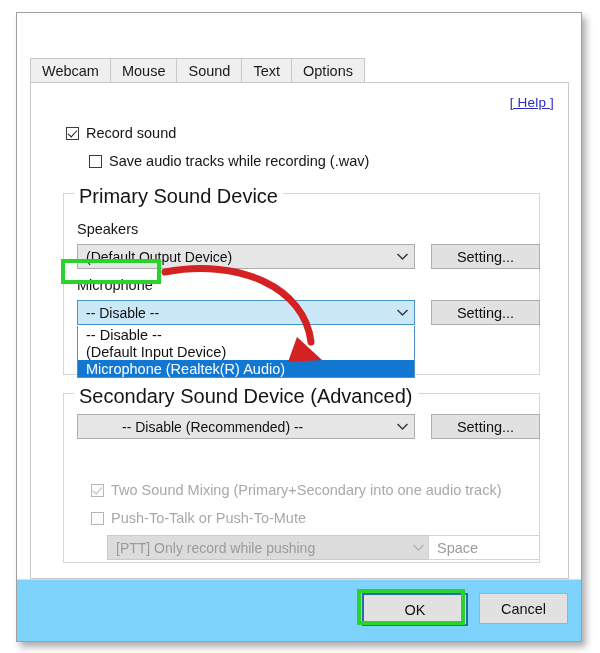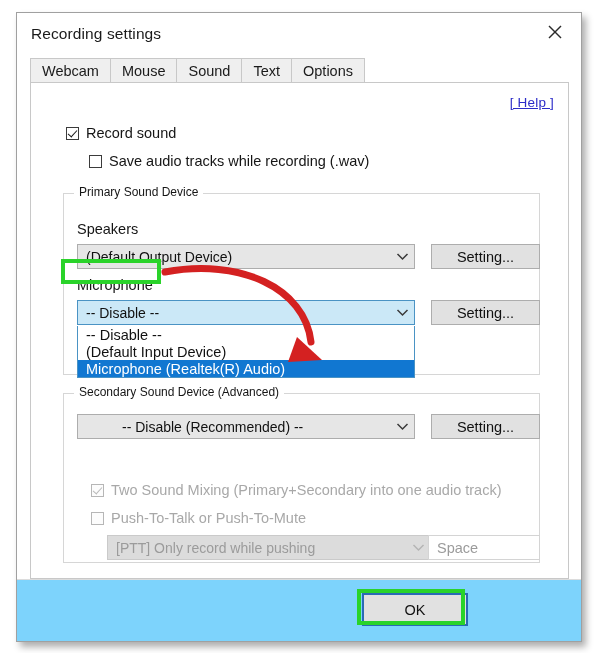--- a/index.html
+++ b/index.html
@@ -125,21 +125,21 @@
   
   .group {
     position: absolute;
     border: 1px solid #d6d6d6;
   }
   .group-title {
     position: absolute;
     top: -9px; left: 10px;
     background: #ffffff;
     padding: 0 5px;
-    font-size: 12px;
+    font-size: 20px;
     color: #151515;
     white-space: nowrap;
   }
 
   .fieldlabel {
     position: absolute;
     font-size: 14.5px;
     color: #151515;
   }
 
@@ -258,29 +258,20 @@
     z-index: 45;
   }
 </style>
 </head>
 <body>
 
 <div id="stage">
 
   <div class="window">
 
-    <div class="titlebar">
-      <div class="title-text">Recording settings</div>
-      <div class="close-btn">
-        <svg width="16" height="16" viewBox="0 0 16 16">
-          <line x1="2" y1="2" x2="14" y2="14" stroke="#2b2b2b" stroke-width="1.4"></line>
-          <line x1="14" y1="2" x2="2" y2="14" stroke="#2b2b2b" stroke-width="1.4"></line>
-        </svg>
-      </div>
-    </div>
 
     <div class="tabstrip">
       <div class="tab">
           <span>Webcam</span>
         </div>
       <div class="tab">
           <span>Mouse</span>
         </div>
       <div class="tab">
           <span>Sound</span>
@@ -386,20 +377,23 @@
       <div class="txtfield" style="left:397px; top:452px; width:112px; height:25px;">
         <span>Space</span>
       </div>
 
     </div>
 
     <div class="bottombar">
       <div class="btn-ok">
         <span>OK</span>
       </div>
+      <div class="btn-cancel">
+        <span>Cancel</span>
+      </div>
     </div>
 
   </div>
 
   <div class="green-box" style="left:61px; top:259px; width:100px; height:25px;"></div>
 
   <div class="green-box" style="left:357px; top:589px; width:108px; height:36px;"></div>
 
   <svg class="arrow-layer" viewBox="0 0 600 653">
     <path d="M 165 272 C 240 258, 305 288, 311 342" fill="none" stroke="#d42121" stroke-width="7" stroke-linecap="round"></path>

